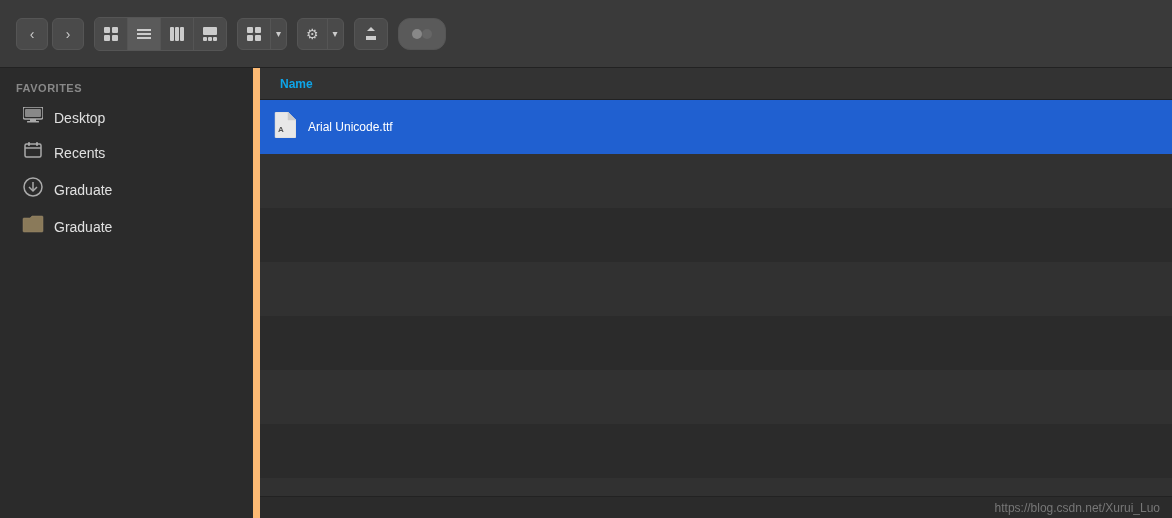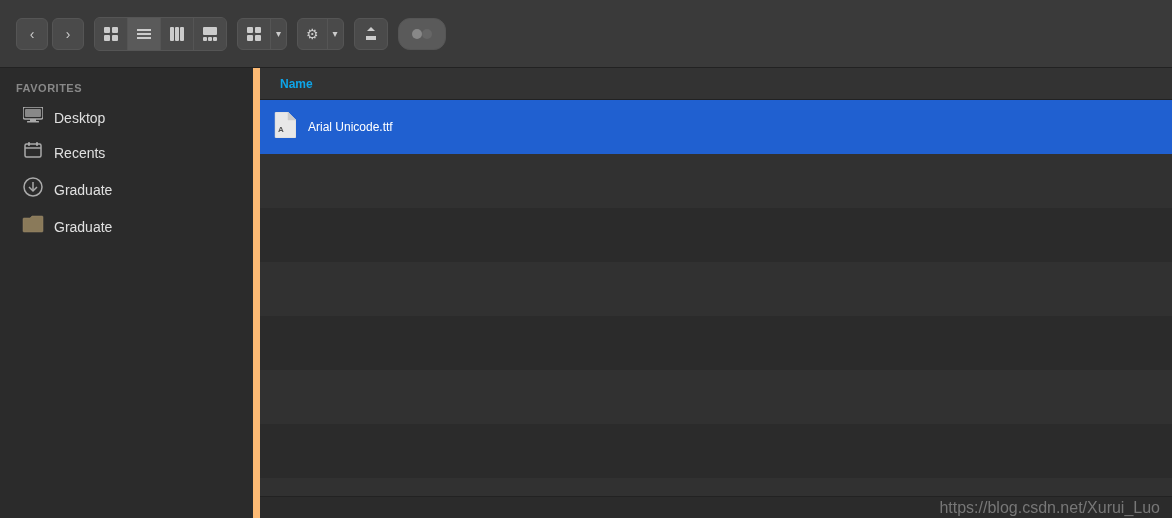--- a/index.html
+++ b/index.html
@@ -222,21 +222,21 @@
       height: 22px;
       background: #2b2b2b;
       border-top: 1px solid #222;
       display: flex;
       align-items: center;
       justify-content: flex-end;
       padding: 0 12px;
     }
 
     .status-bar .url-text {
-      font-size: 16px;
+      font-size: 12px;
       color: #777;
     }
 
     .stripe-row {
       height: 54px;
     }
 
     .stripe-row:nth-child(even) {
       background: rgba(255,255,255,0.03);
     }

